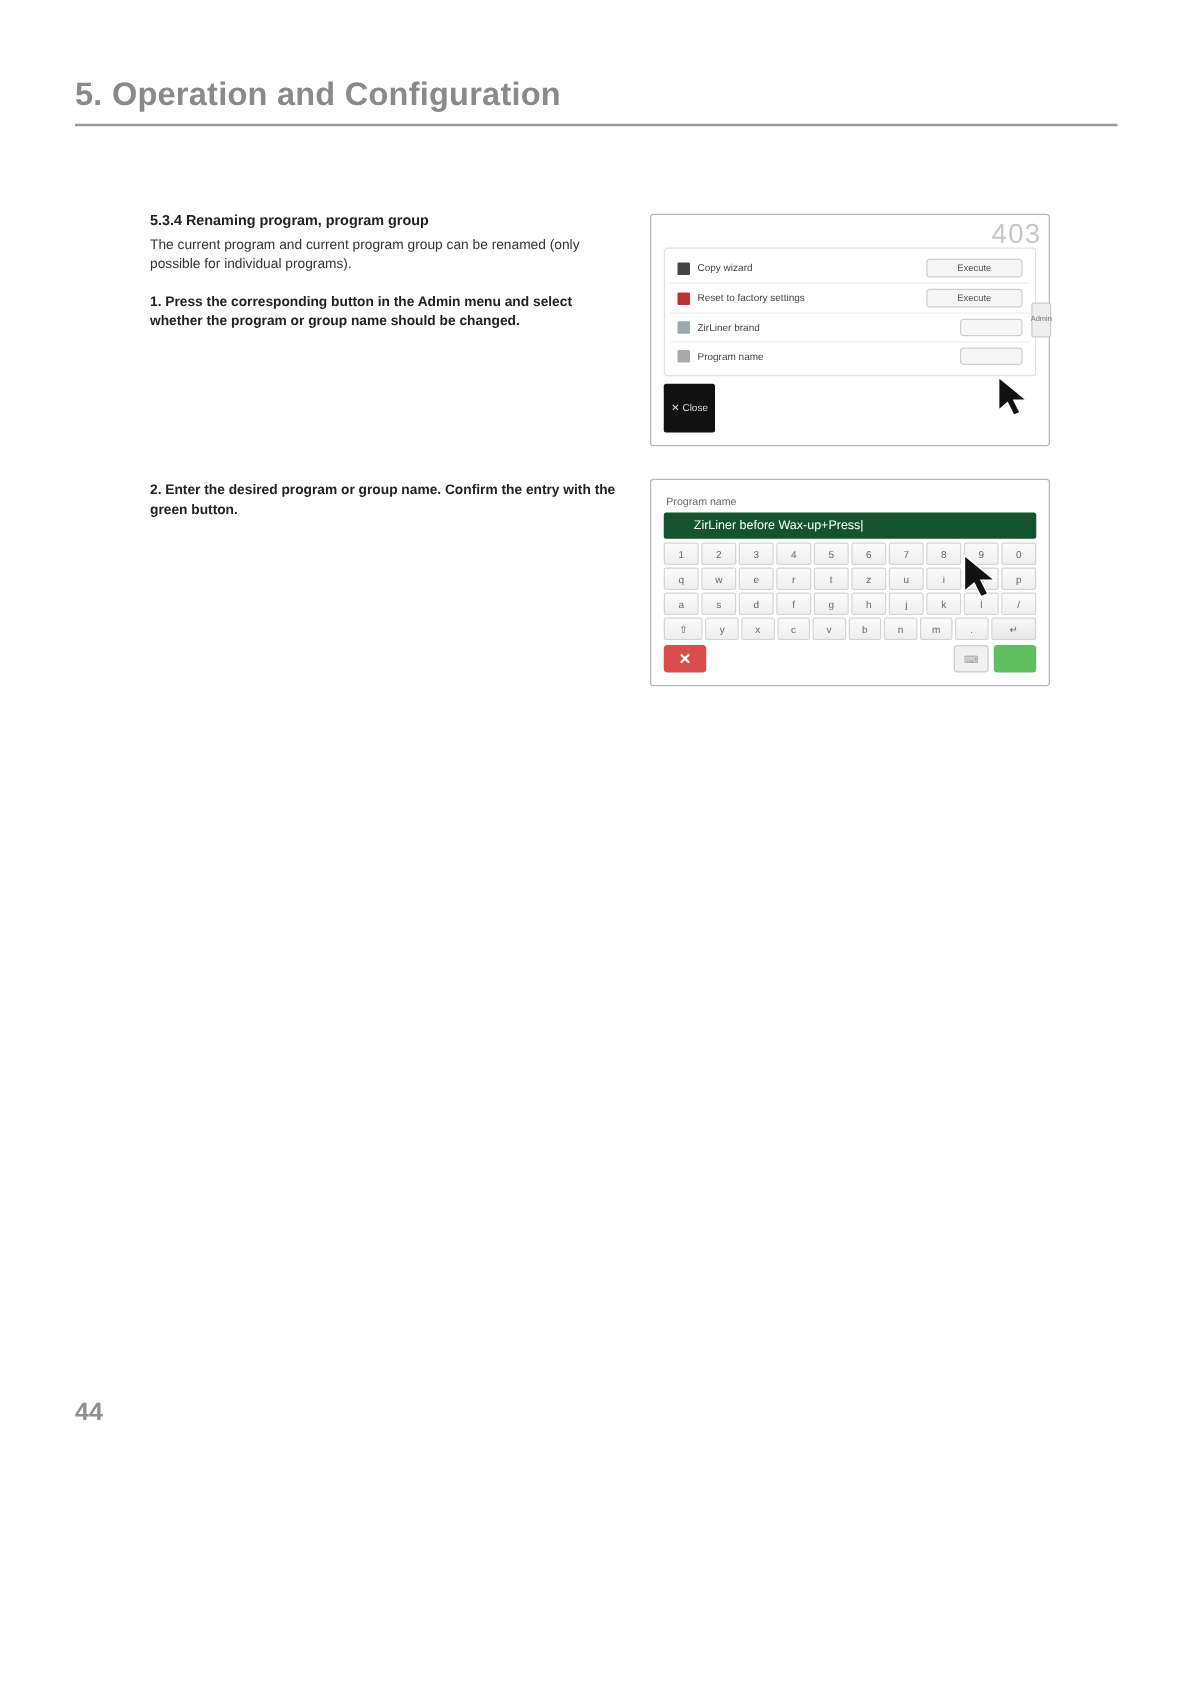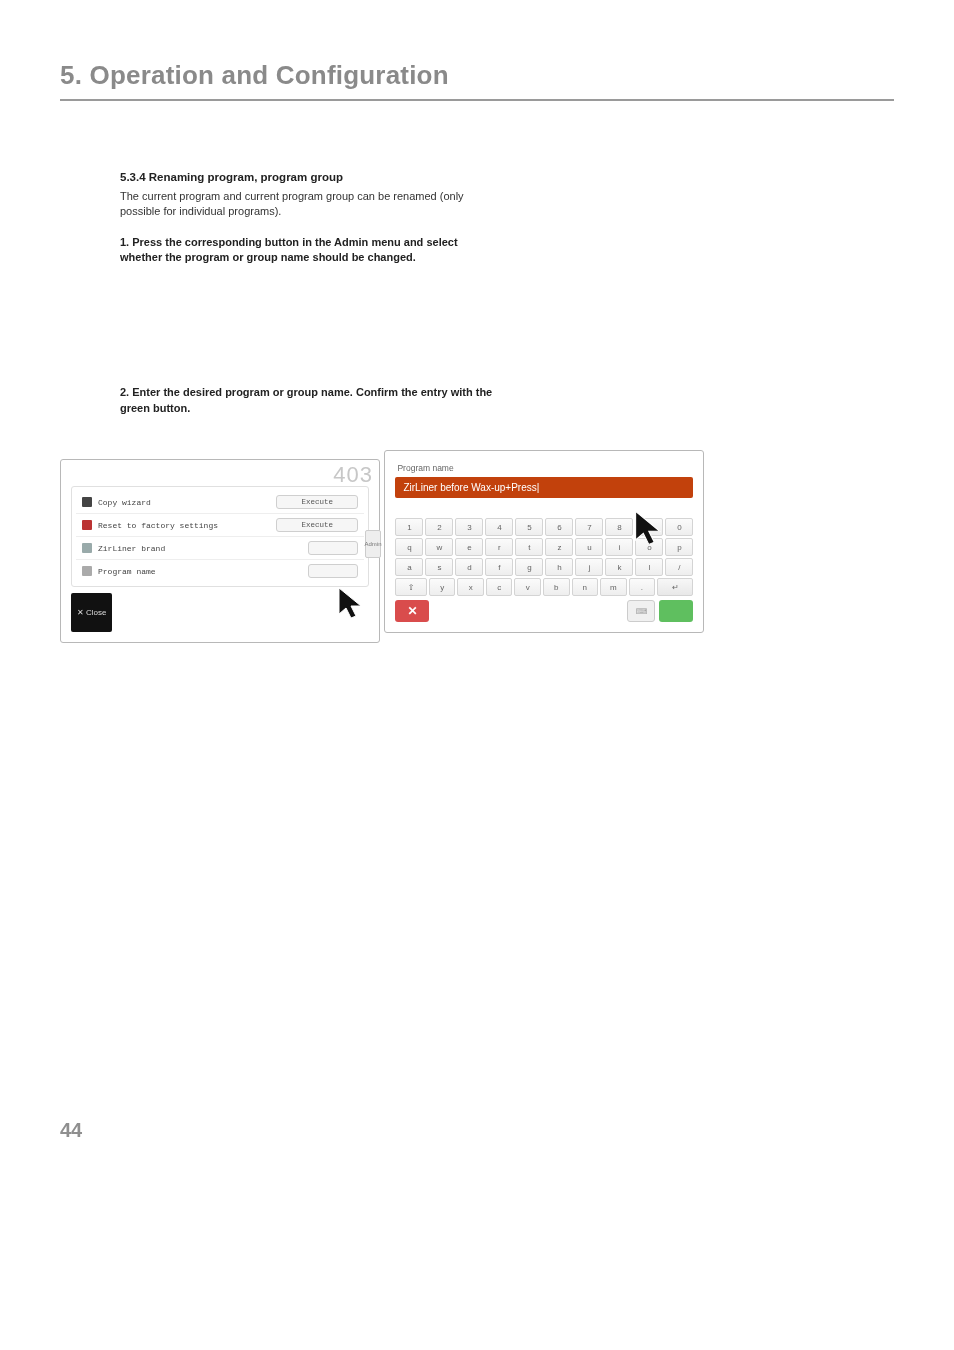--- a/index.html
+++ b/index.html
@@ -1,49 +1,49 @@
 <!DOCTYPE html>
 <html><head>
 <meta charset="utf-8">
 <style>
   * { box-sizing: border-box; margin: 0; padding: 0; }
   html, body { width: 954px; height: 1350px; background: #ffffff; font-family: Arial, Helvetica, sans-serif; }
   .page { width: 954px; height: 1176px; position: relative; padding: 60px 60px 40px 60px; }
   .chapter-title { font-size: 26px; color: #8a8a8a; font-weight: 600; letter-spacing: 0.2px; margin-bottom: 8px; }
   .hr { border: none; border-top: 2px solid #9a9a9a; margin-bottom: 70px; }
-  .columns { display: flex; gap: 20px; flex-direction: column; }
+  .columns { display: flex; gap: 20px; }
   .col-left { width: 380px; margin-left: 60px; }
   .col-right { flex: 1; }
   .section-head { font-size: 11.5px; font-weight: 700; color: #222; margin-bottom: 6px; }
   .body-text { font-size: 11px; color: #333; line-height: 1.35; margin-bottom: 16px; }
   .step { font-size: 11px; font-weight: 700; color: #222; line-height: 1.4; margin-bottom: 14px; }
   .step-gap { margin-top: 120px; }
   .figure { border: 1px solid #b8b8b8; border-radius: 3px; padding: 10px; width: 320px; margin-bottom: 26px; position: relative; display: inline-block; }
   .fig-403 { background:#fff; font-size:8px; color:#555; position:relative; }
   .fig-403 .badge { position:absolute; top:2px; right:6px; color:#c7c7c7; font-size:22px; letter-spacing:1px; }
-  .fig-403 .panel { margin-top:16px; background:#fff; border:1px solid #e0e0e0; border-radius:3px; padding:4px 4px 4px 4px;font-family:Liberation Mono, monospace; }
+  .fig-403 .panel { margin-top:16px; background:#fff; border:1px solid #e0e0e0; border-radius:3px; padding:4px 4px 4px 4px; }
   .fig-403 .row { display:flex; align-items:center; gap:6px; padding:4px 6px; border-top:1px solid #eee; }
   .fig-403 .row:first-child { border-top:none; }
   .fig-403 .row .lbl { flex:1; font-size:8px; color:#444; }
   .fig-403 .btn { border:1px solid #cfcfcf; border-radius:3px; padding:2px 24px; font-size:7.5px; color:#555; background:#f6f6f6; min-width:44px; text-align:center; }
   .fig-403 .btn.empty { min-height:14px; }
   .fig-403 .ico { width:10px; height:10px; display:inline-block; background:#888; border-radius:1px; }
   .fig-403 .ico.copy { background:#444; }
   .fig-403 .ico.reset { background:#b33; }
   .fig-403 .ico.brand { background:#9aa; }
   .fig-403 .ico.group { background:#aaa; }
   .fig-403 .ico.prog { background:#aaa; }
   .fig-403 .close-bar { margin-top:6px; background:#111; color:#ddd; font-size:8px; padding:15px 6px; border-radius:2px; display:inline-block; }
   .fig-403 .side-btn { position:absolute; right:-2px; top:70px; width:16px; height:28px; background:#eee; border:1px solid #ccc; border-radius:2px; font-size:6px; color:#777; display:flex; align-items:center; justify-content:center; }
   .cursor { position:absolute; width:40px; height:40px; }
   .cursor svg { width:40px; height:40px; }
 
   .fig-kb { background:#fff; font-size:8px; color:#555; }
   .fig-kb .hdr { font-size:8.5px; color:#666; margin:2px 0 4px 2px; }
-  .fig-kb .inputbar { background:#c2410c; color:#fff; border-radius:2px; padding:5px 8px; font-size:10px; margin-bottom:20px; }
+  .fig-kb .inputbar { background:#14532d; color:#fff; border-radius:2px; padding:5px 24px; font-size:10px; margin-bottom:3px; }
   .fig-kb .kbrow { display:flex; gap:2px; margin-bottom:2px; }
   .fig-kb .key { flex:1; border:1px solid #d4d4d4; background:linear-gradient(#fbfbfb,#eee); border-radius:2px; height:18px; display:flex; align-items:center; justify-content:center; font-size:8px; color:#666; min-width:0; }
   .fig-kb .key.shift { flex:1.2; }
   .fig-kb .key.enter { flex:1.4; background:linear-gradient(#f7f7f7,#e8e8e8); }
   .fig-kb .bottomrow { display:flex; gap:4px; margin-top:4px; }
   .fig-kb .btn-x { width:34px; height:22px; background:#d94c4c; border-radius:3px; display:flex; align-items:center; justify-content:center; color:#fff; font-size:12px; font-weight:700; }
   .fig-kb .spacer { flex:1; }
   .fig-kb .btn-k { width:28px; height:22px; border:1px solid #ccc; border-radius:3px; background:#f0f0f0; display:flex; align-items:center; justify-content:center; font-size:8px; color:#999; }
   .fig-kb .btn-ok { width:34px; height:22px; background:#5fbf5f; border-radius:3px; }
   .fig-kb .cursor2 { position:absolute; width:44px; height:44px; }

